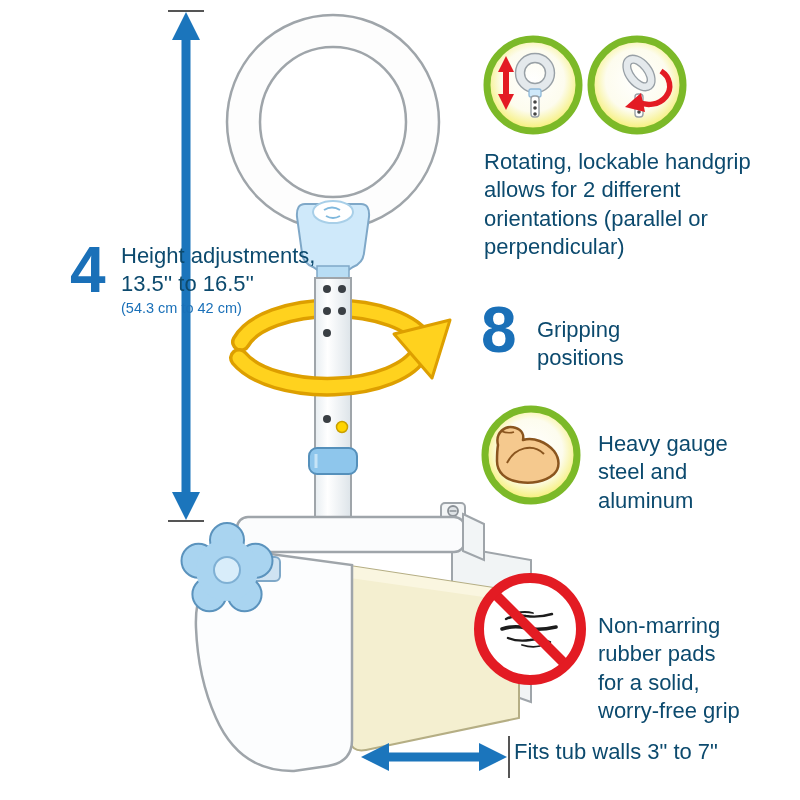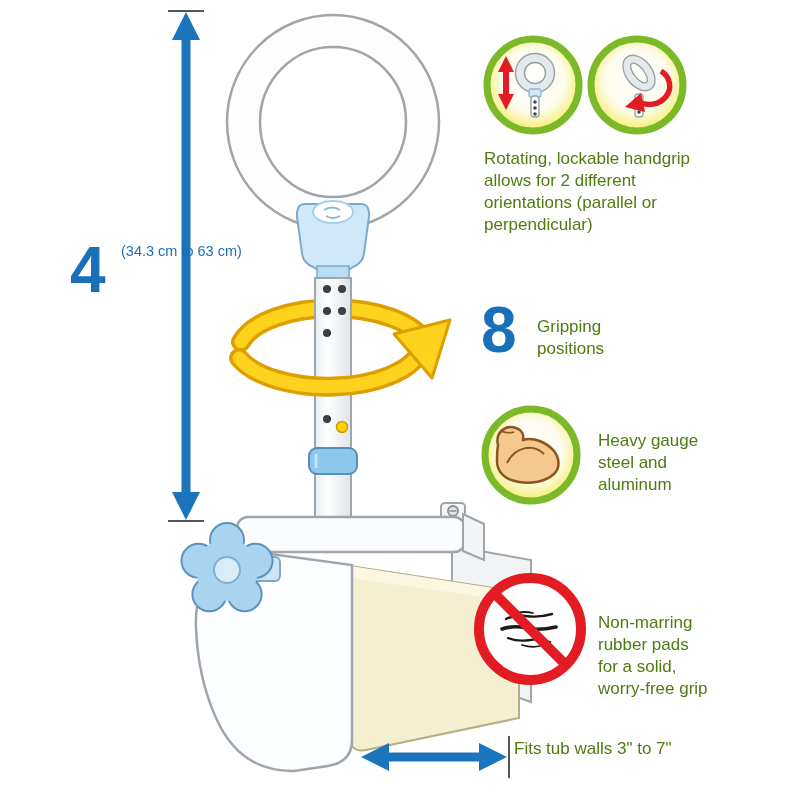--- a/index.html
+++ b/index.html
@@ -2,21 +2,21 @@
 <html><head>
 <meta charset="utf-8">
 <style>
   html,body{margin:0;padding:0;background:#fff;}
   .canvas{
     position:relative;width:800px;height:800px;background:#ffffff;
     font-family:"Liberation Sans",sans-serif;overflow:hidden;
   }
   .illustration{position:absolute;left:0;top:0;}
   .note{
-    position:absolute;color:#4d7c0f;font-size:17px;line-height:1.29;
+    position:absolute;color:#0c4a6e;font-size:22px;line-height:1.29;
     white-space:pre-line;font-weight:normal;
   }
   .metric{font-size:14.5px;line-height:1.3;color:#1a70b8;white-space:pre-line;}
   .bignum{
     position:absolute;color:#1a70b8;font-weight:bold;font-size:64px;line-height:1;
   }
   .block{position:absolute;}
 </style>
 </head>
 <body>
@@ -167,21 +167,23 @@
         <path d="M -22,9 q 10,4 22,2 q 10,-2 20,2" stroke-width="2.4"></path>
         <path d="M -14,-16 q 9,-2 17,0" stroke-width="1.8"></path>
         <path d="M -8,16 q 10,3 18,1" stroke-width="1.8"></path>
       </g>
       <line x1="-33" y1="-33" x2="33" y2="33" stroke="#e31b23" stroke-width="10"></line>
     </g>
   </svg>
 
   <div class="bignum" style="left:70px;top:238px;">4</div>
   <div class="block" style="left:121px;top:242px;">
-    <div class="metric">(34.3 cm to 63 cm)</div>
+    <div class="note" style="position:static;">Height adjustments,
+13.5'' to 16.5''</div>
+    <div class="metric">(54.3 cm to 42 cm)</div>
   </div>
 
   <div class="note" style="left:484px;top:148px;">Rotating, lockable handgrip
 allows for 2 different
 orientations (parallel or
 perpendicular)</div>
 
   <div class="bignum" style="left:481px;top:298px;">8</div>
   <div class="note" style="left:537px;top:316px;">Gripping
 positions</div>

